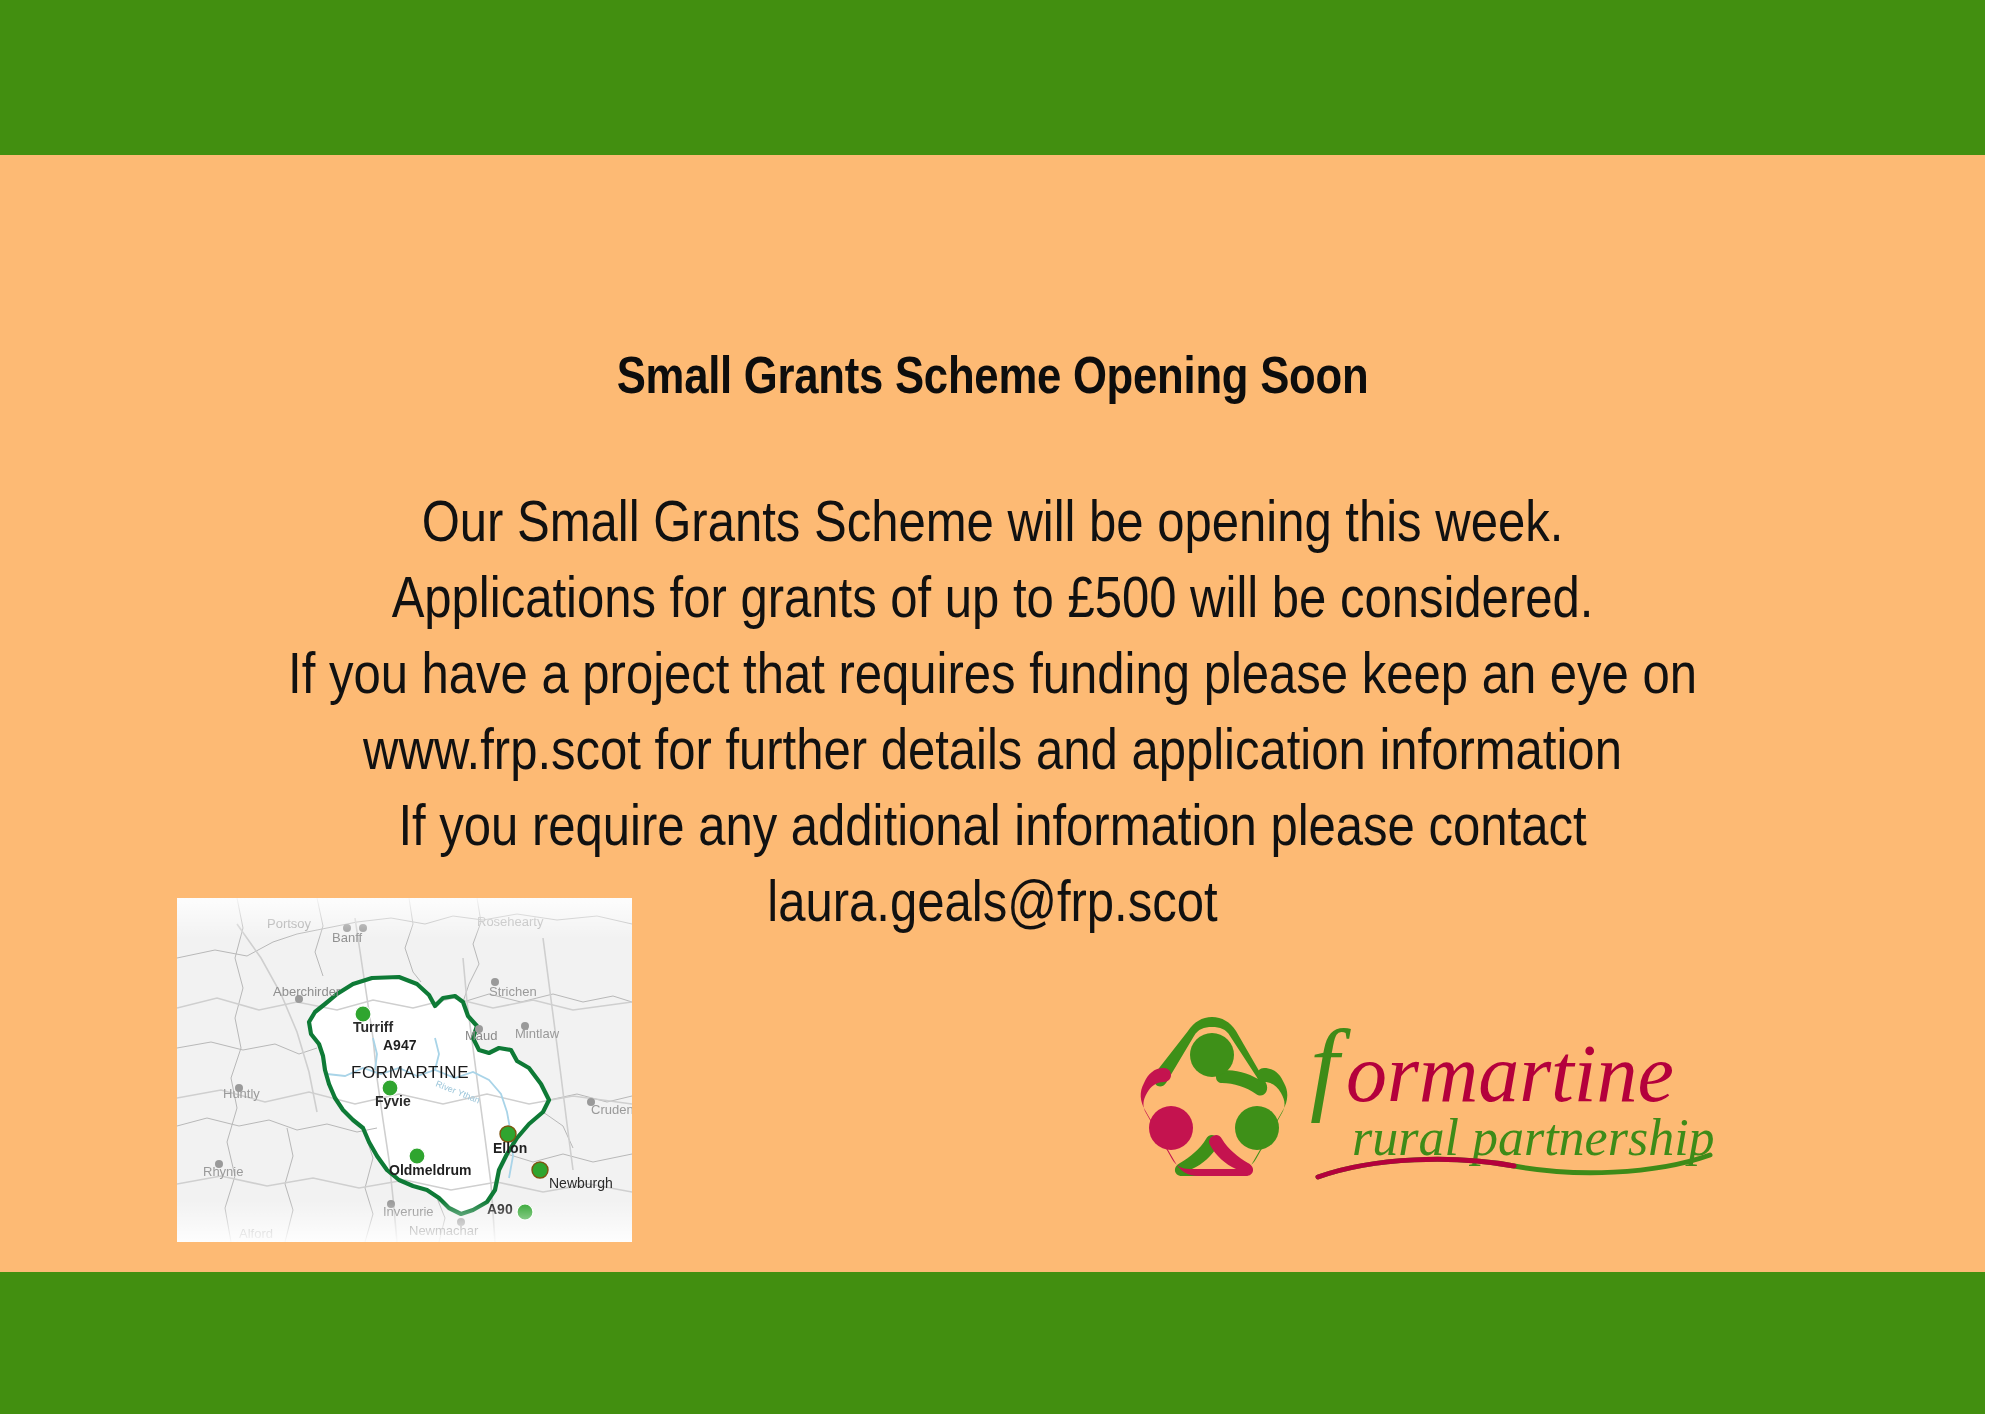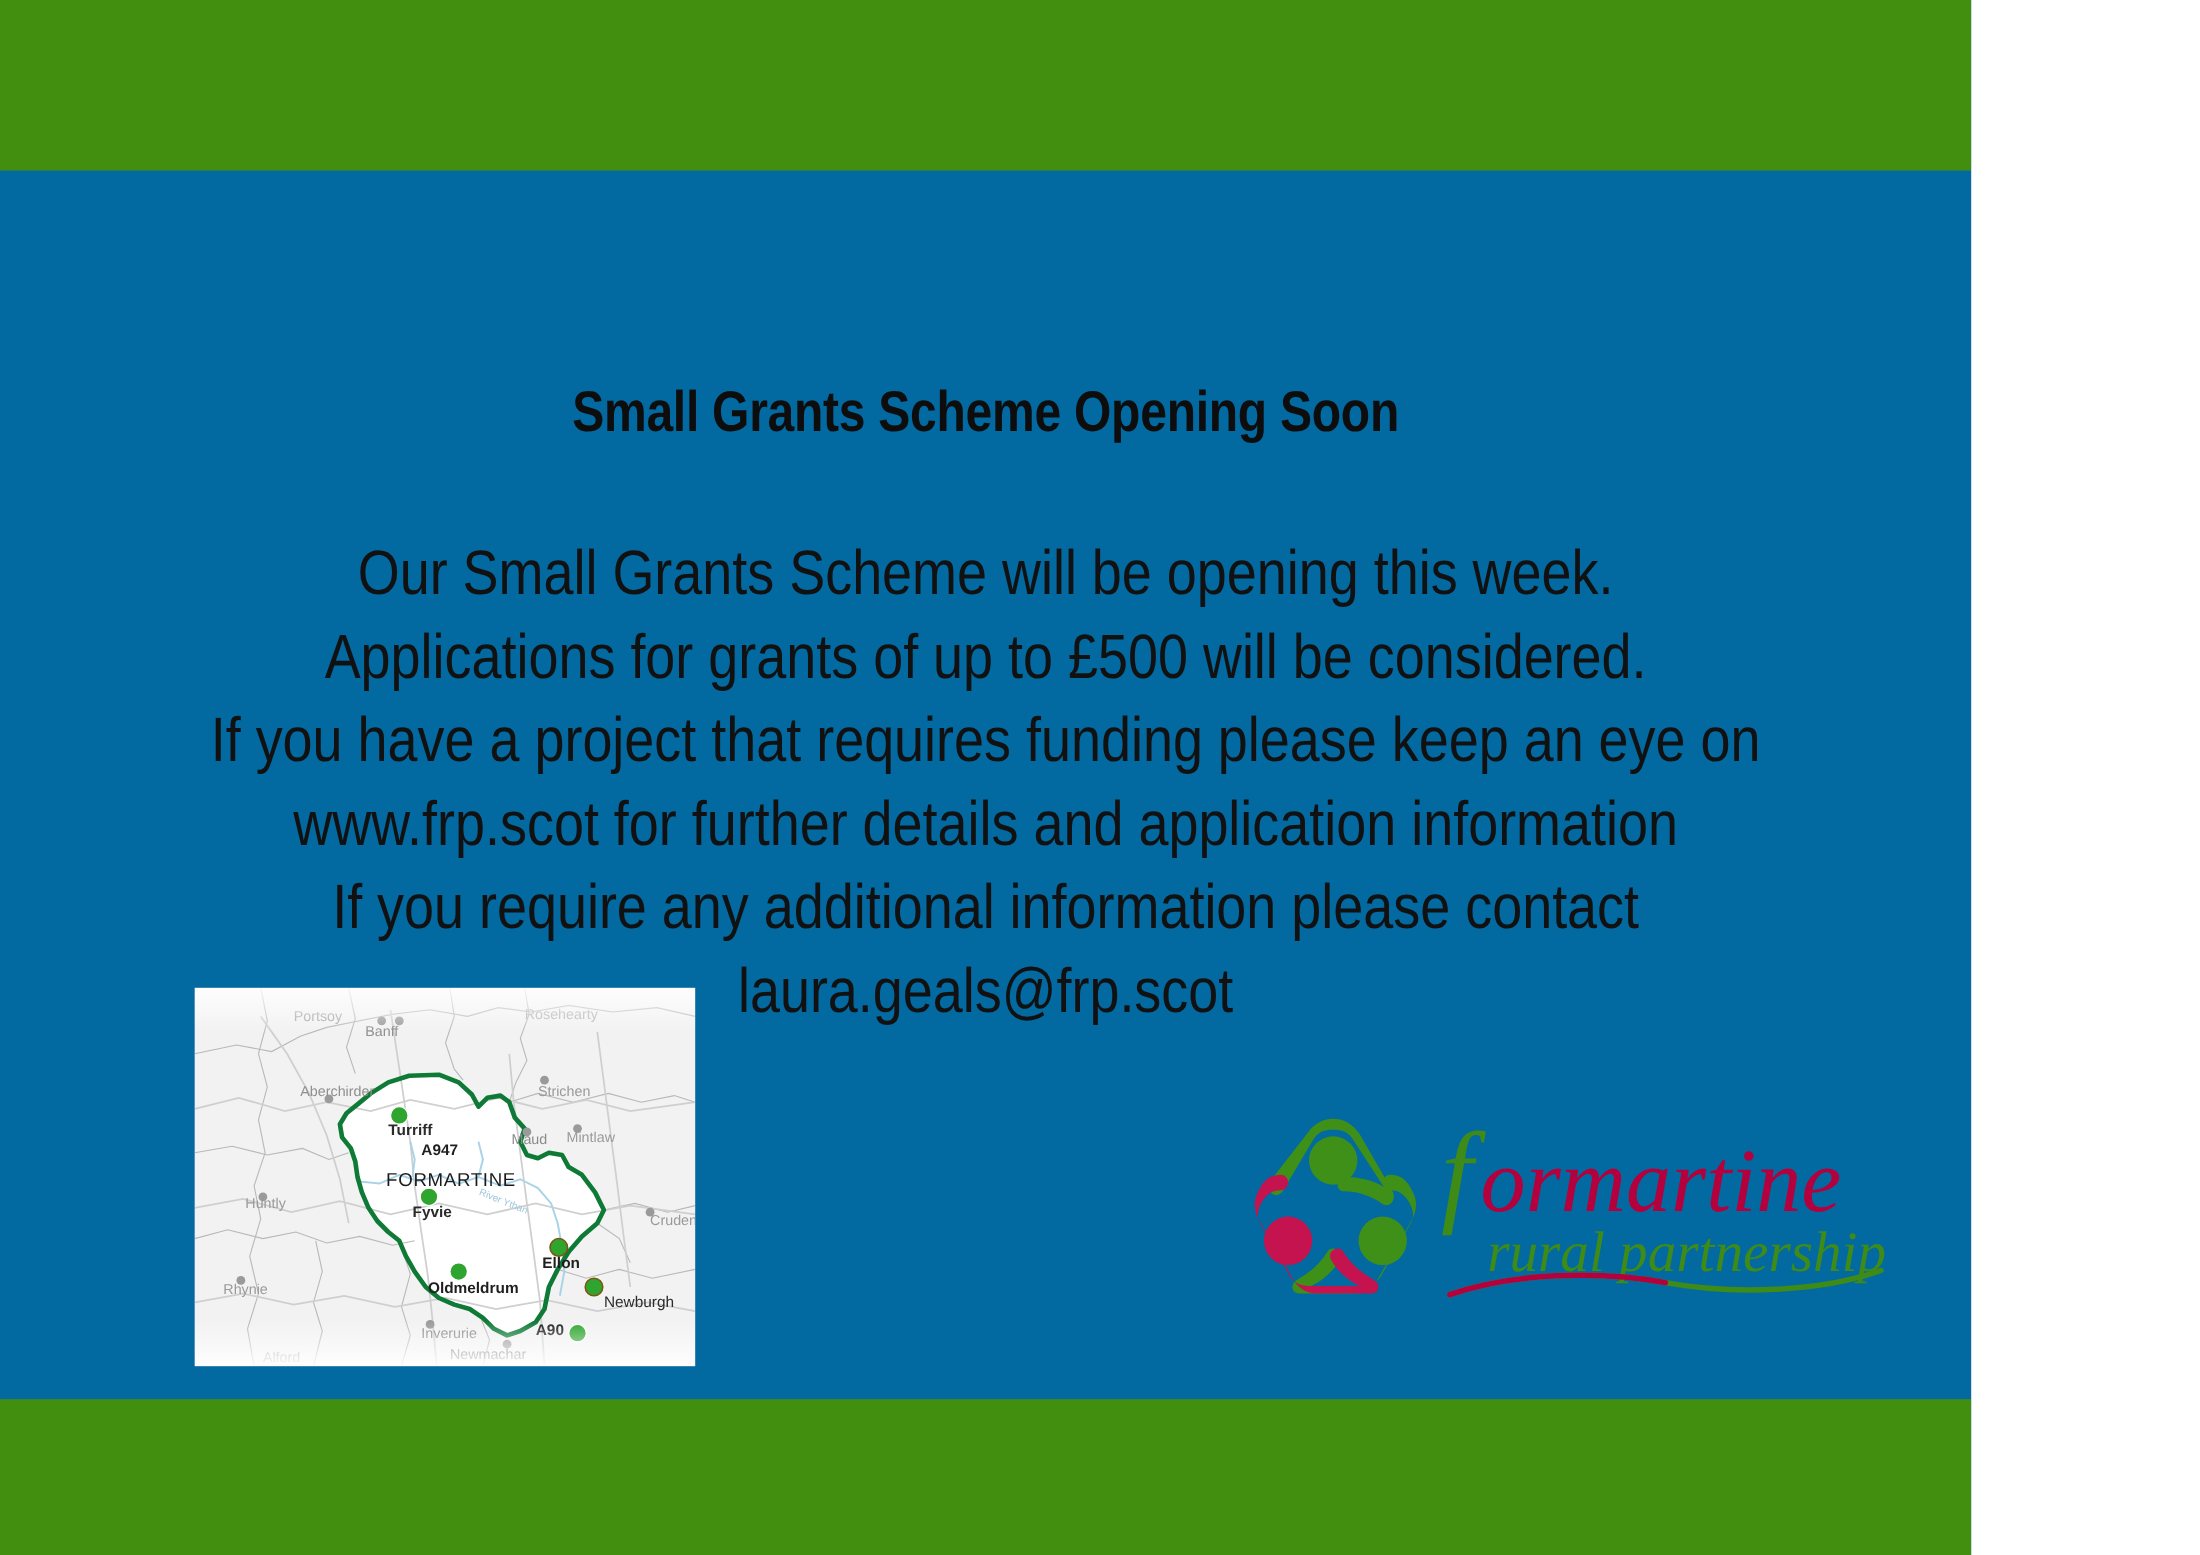--- a/index.html
+++ b/index.html
@@ -5,23 +5,23 @@
   html, body {
     margin: 0;
     padding: 0;
     background: #ffffff;
   }
   body {
     font-family: "Liberation Sans", sans-serif;
   }
   #poster {
     position: relative;
-    width: 1792px;
+    width: 1985px;
     height: 1414px;
-    background: #0369a1;
+    background: #fdba74;
     overflow: hidden;
   }
   .band {
     position: absolute;
     left: 0;
     width: 100%;
     background: #428F10;
   }
   #band-top { top: 0; height: 155px; }
   #band-bottom { top: 1272px; height: 142px; }

